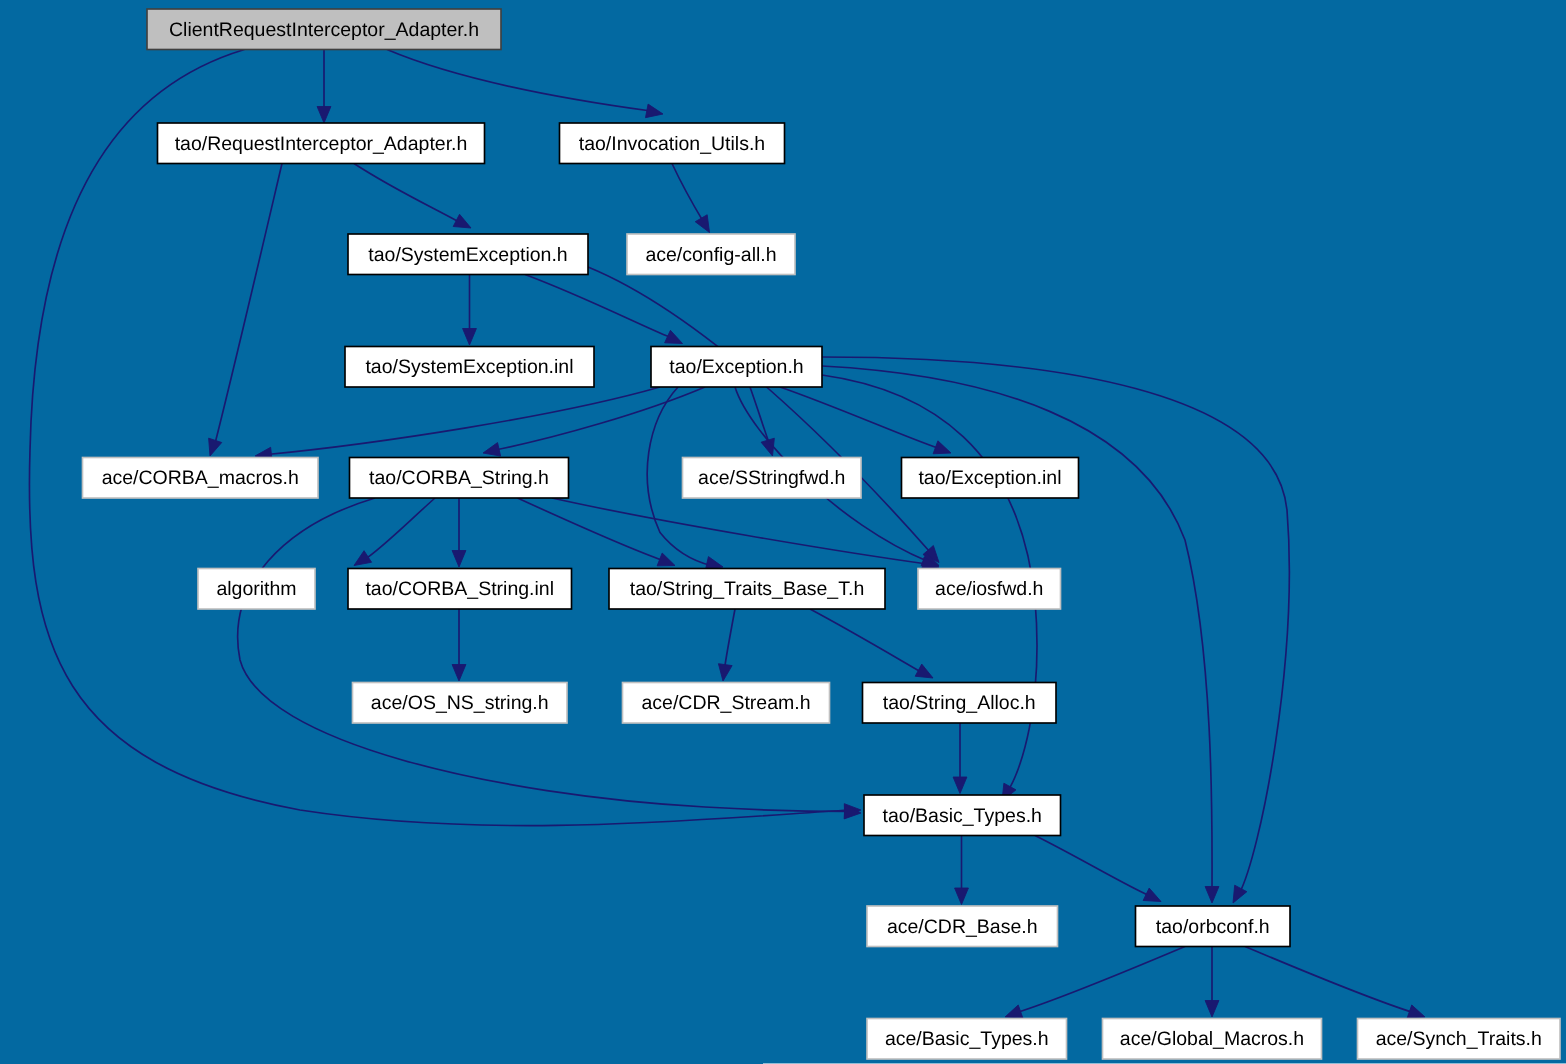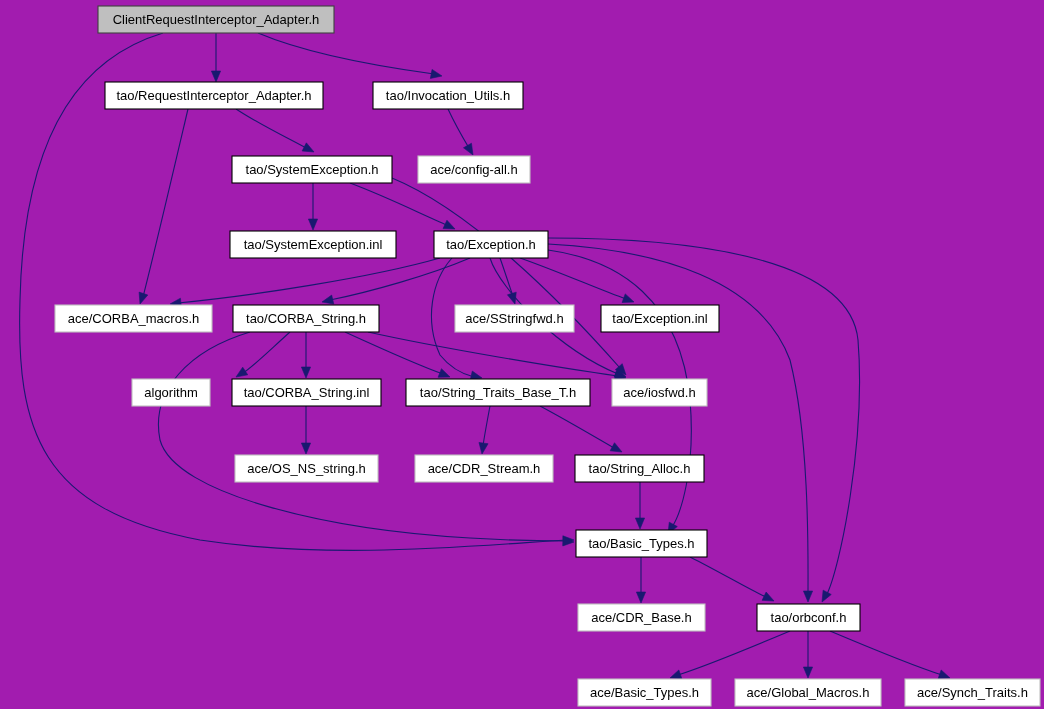--- a/index.html
+++ b/index.html
@@ -4,21 +4,21 @@
 <style>
   html, body {
     margin: 0;
     padding: 0;
     background: #ffffff;
   }
   #graph-root {
     position: relative;
     width: 1044px;
     height: 709px;
-    background: #a21caf;
+    background: #0369a1;
     font-family: "Liberation Sans", sans-serif;
     overflow: hidden;
   }
   #graph-svg {
     position: absolute;
     left: 0;
     top: 0;
     width: 1044px;
     height: 709px;
   }

